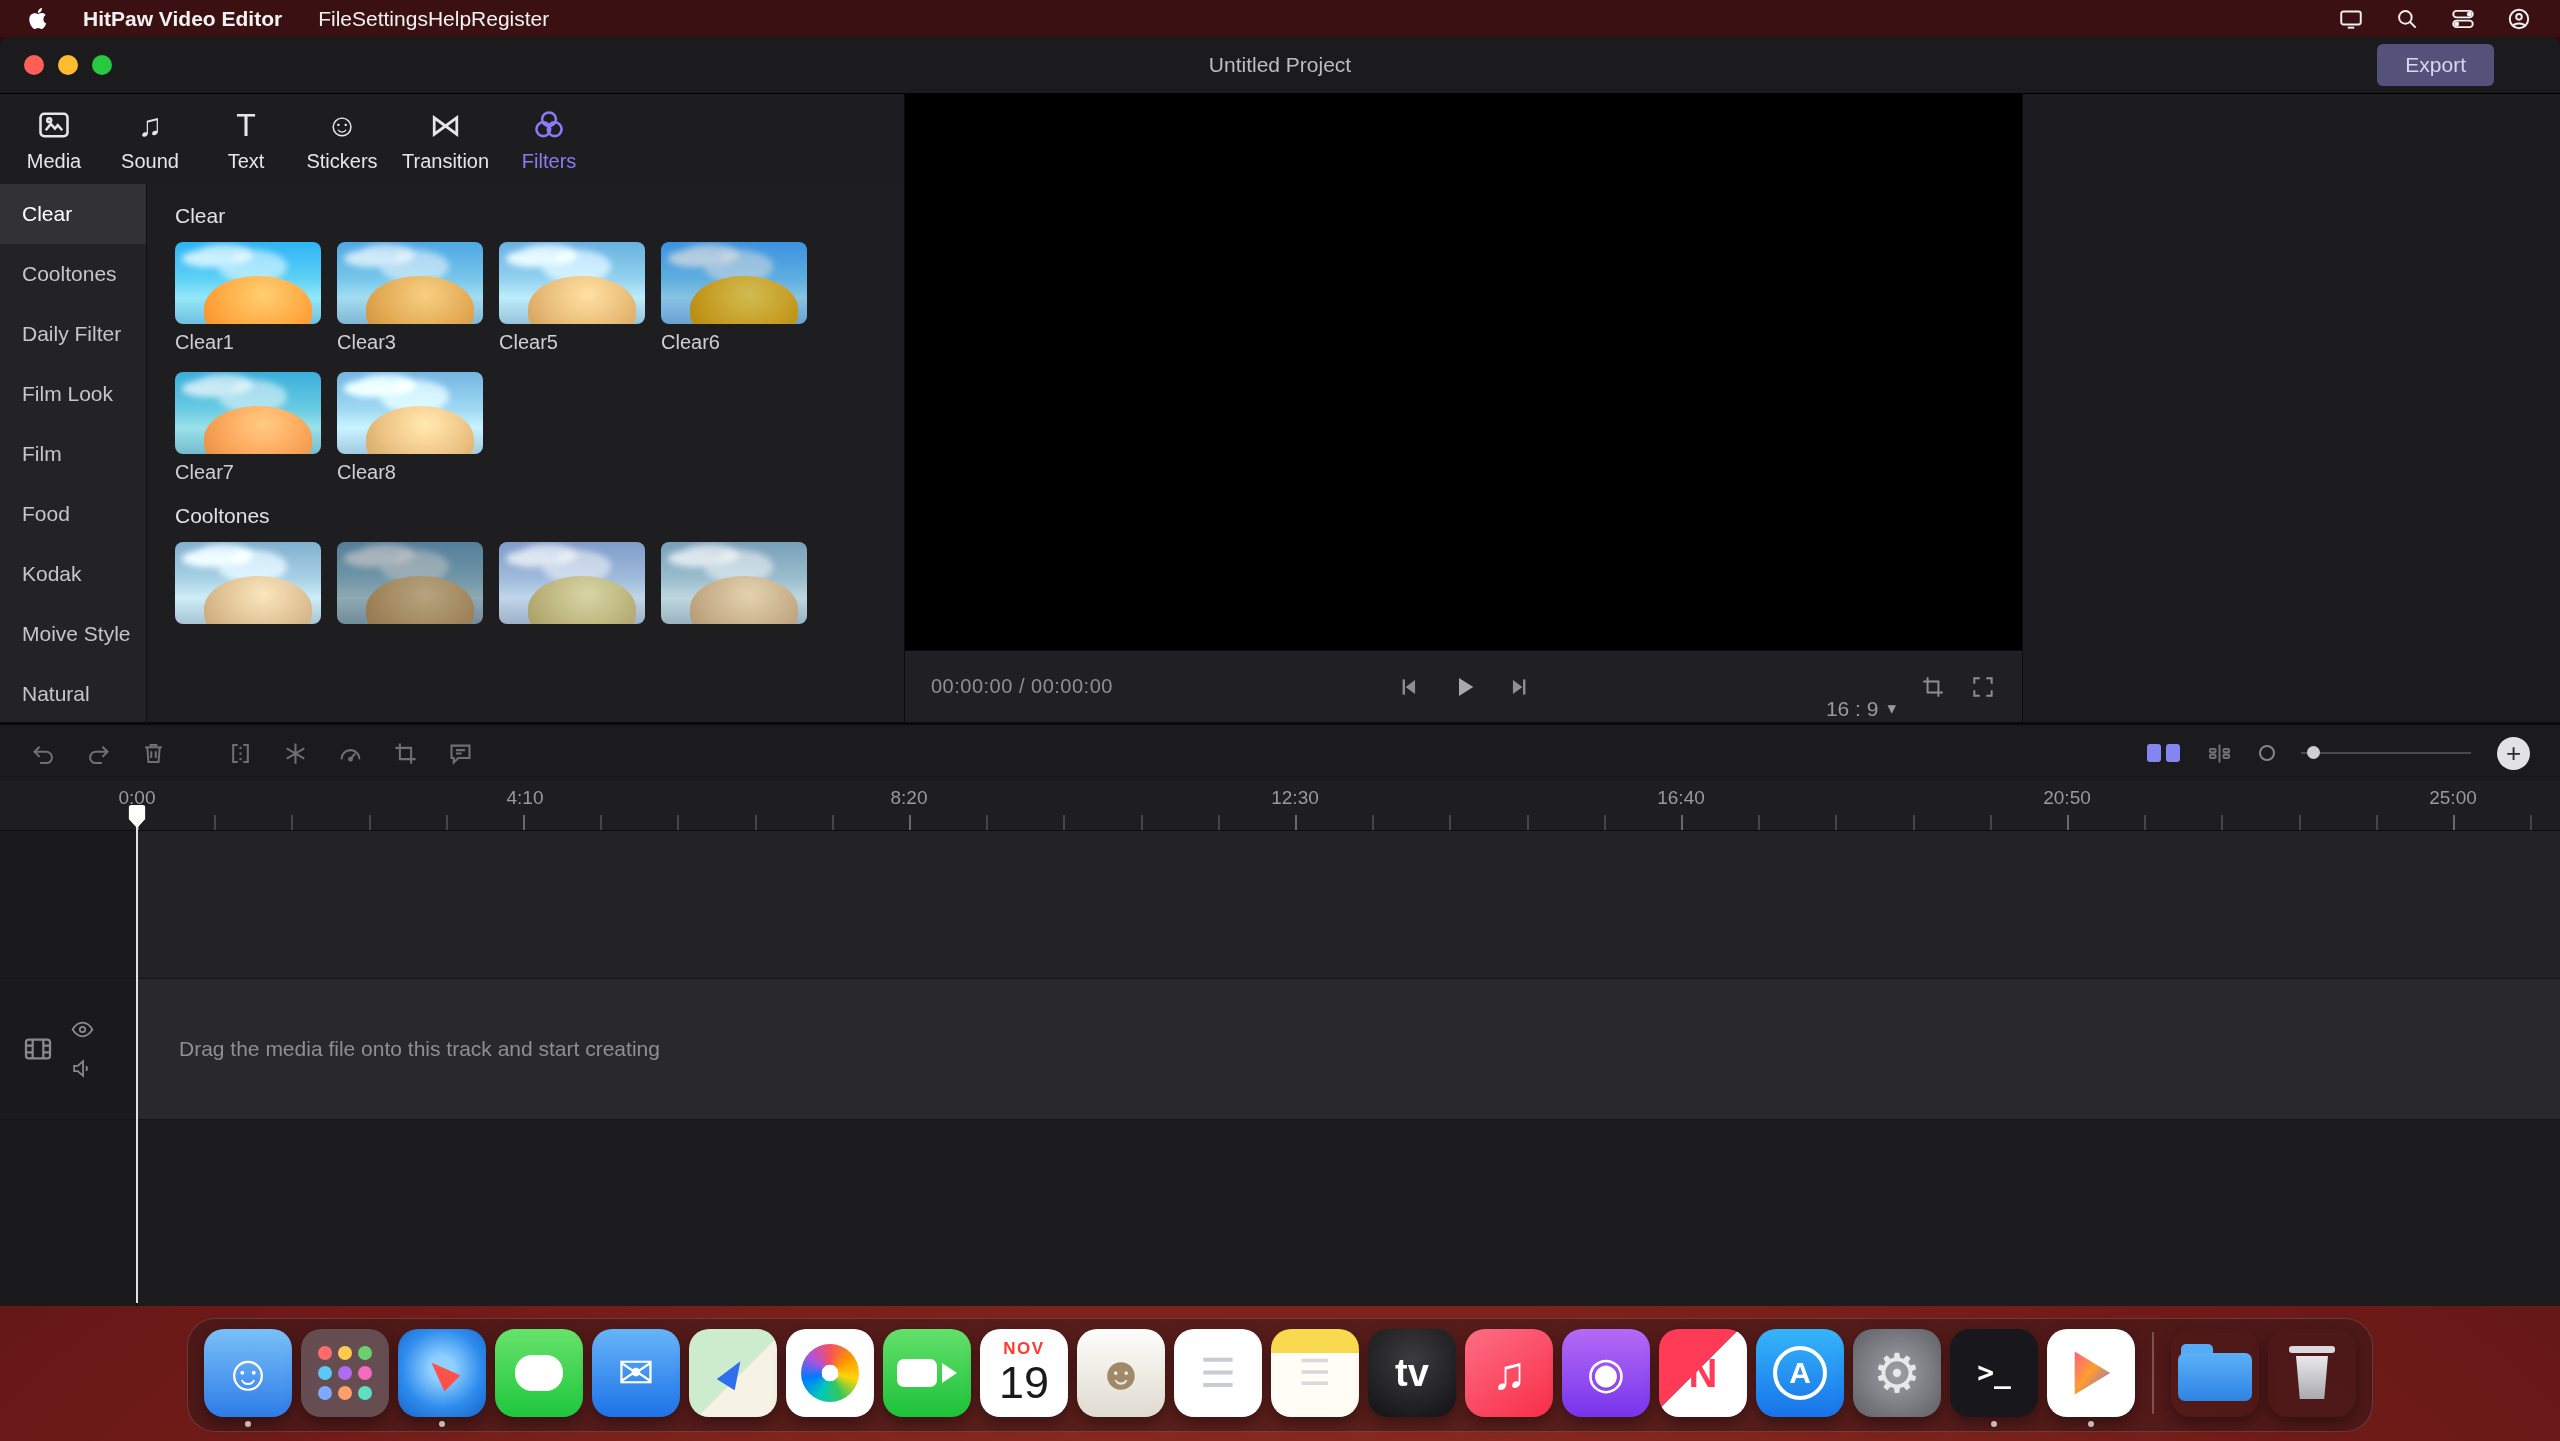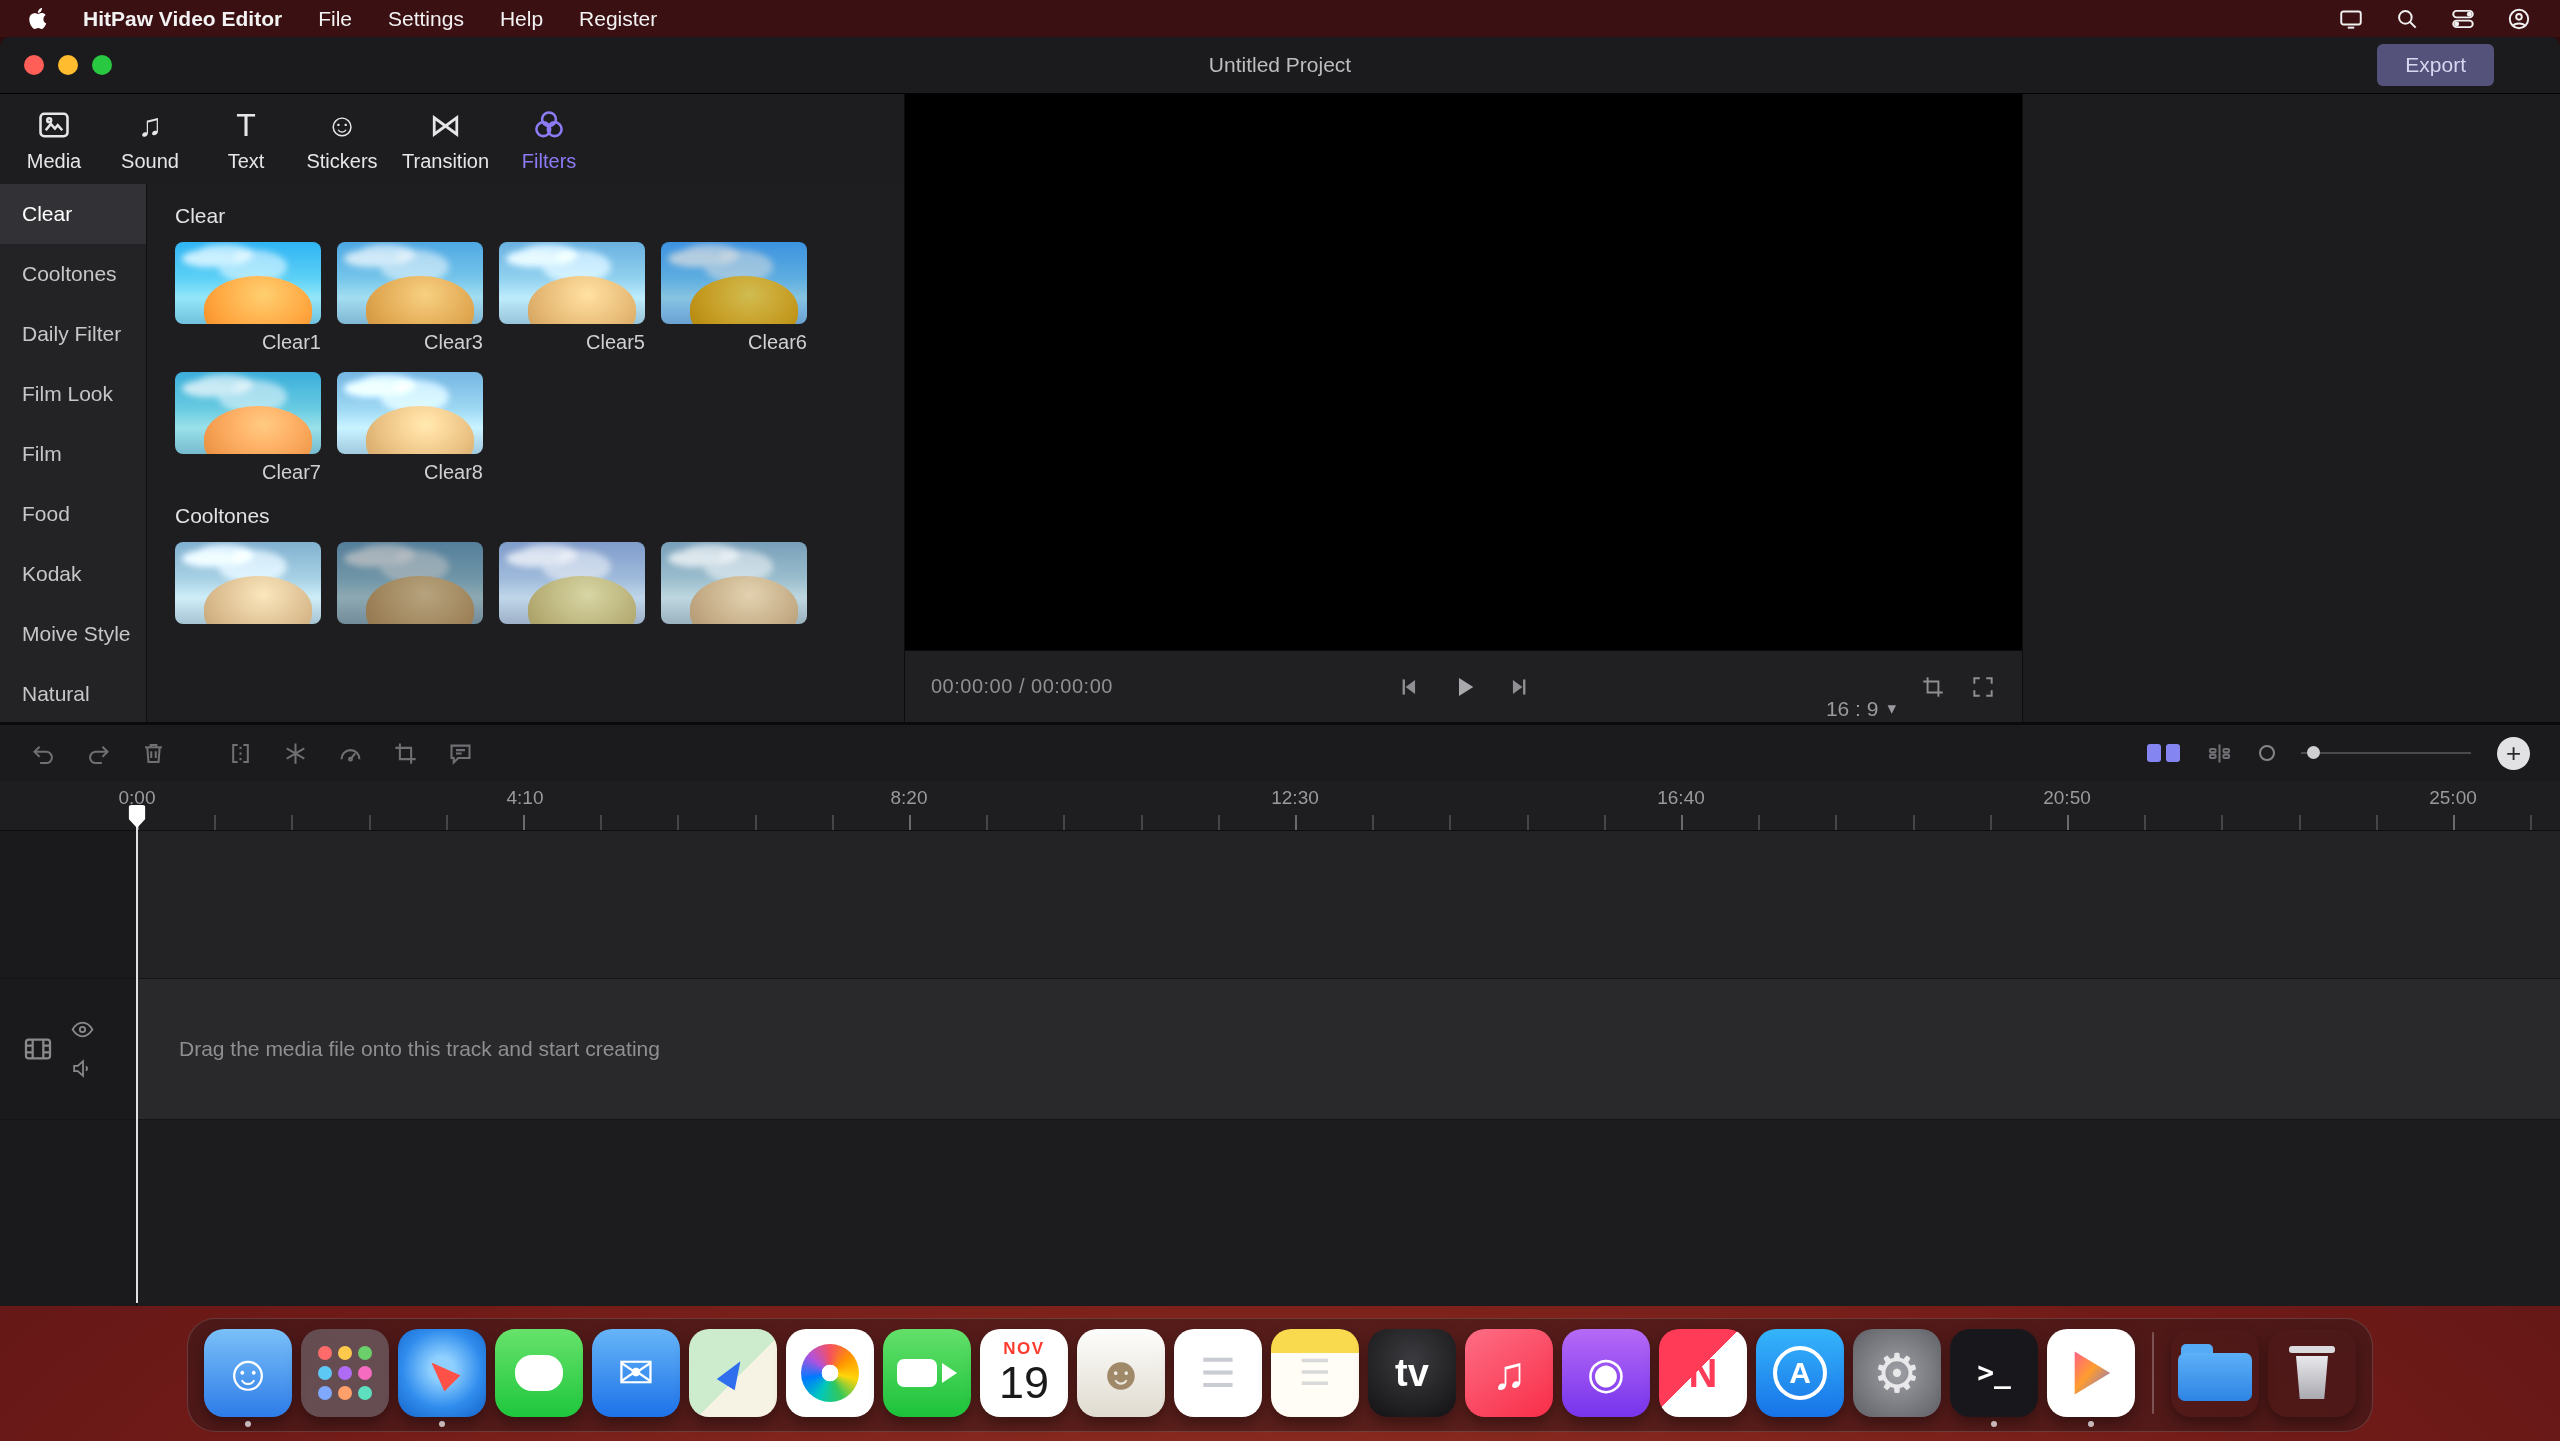--- a/index.html
+++ b/index.html
@@ -45,21 +45,21 @@
   .tab-ic svg { width:36px; height:36px; display:block; }
   .tab-lb { font-size:20px; }
 
   .left-body { display:flex; height:538px; }
   .cat-list { width:147px; background:#232325; border-right:1px solid #0f0f11; overflow:hidden; }
   .cat { height:60px; display:flex; align-items:center; padding-left:22px; font-size:21px; color:#c6c6c8; cursor:pointer; }
   .cat.selected { background:#323236; color:#fff; }
   .filter-panel { flex:1; background:#1e1e20; overflow:hidden; }
   .sec-title { color:#e2e2e4; font-size:21px; margin:20px 0 14px 28px; }
   .thumb-grid { display:grid; grid-template-columns:repeat(4,146px); column-gap:16px; row-gap:18px; margin:0 0 14px 28px; }
-  .thumb-card { display:flex; flex-direction:column; align-items:flex-end; gap:7px; cursor:pointer; }
+  .thumb-card { display:flex; flex-direction:column; align-items:flex-start; gap:7px; cursor:pointer; }
   .thumb { width:146px; height:82px; border-radius:8px; position:relative; overflow:hidden;
     background:linear-gradient(180deg,#58a6da 0%,#7fc4e4 45%,#a9dced 68%,#86b6cf 100%); }
   .thumb .hair { position:absolute; left:20%; right:6%; bottom:-22%; height:80%;
     border-radius:50% 50% 42% 42%;
     background:radial-gradient(ellipse at 55% 28%, #f2d08c 0%, #dcab60 55%, #c08a3e 100%); }
   .thumb .cloud { position:absolute; left:5%; top:10%; width:36%; height:20%; border-radius:50%;
     background:rgba(255,255,255,.7);
     box-shadow:44px 8px 0 8px rgba(255,255,255,.5), 16px -4px 0 2px rgba(255,255,255,.6);
     filter:blur(3px); }
   .thumb-label { font-size:20px; color:#d0d0d2; min-height:22px; }
@@ -164,21 +164,21 @@
 </head>
 <body>
 
 <div class="menubar">
   <span class="apple">
       <svg viewBox="0 0 17 21" fill="currentColor">
         <path d="M13.9 11.1c0-2.4 2-3.6 2.1-3.7-1.1-1.7-2.9-1.9-3.5-1.9-1.5-.2-2.9.9-3.6.9-.8 0-1.9-.9-3.2-.8-1.6 0-3.1.9-3.9 2.4-1.7 2.9-.4 7.2 1.2 9.6.8 1.2 1.7 2.5 3 2.4 1.2 0 1.6-.8 3.1-.8s1.9.8 3.2.8c1.3 0 2.1-1.2 2.9-2.4.9-1.3 1.3-2.6 1.3-2.7-.1 0-2.6-1-2.6-3.8zM11.6 4c.7-.8 1.1-1.9 1-3-1 0-2.1.6-2.8 1.4-.6.7-1.2 1.8-1 2.9 1.1.1 2.1-.5 2.8-1.3z"></path>
       </svg>
     </span>
   <span class="mb-app">HitPaw Video Editor</span>
-  <nav class="mb-menus" style="display:flex;gap:36px;">
+  <nav class="mb-menus" style="display:flex;">
       <span class="mb-menu">File</span>
       <span class="mb-menu">Settings</span>
       <span class="mb-menu">Help</span>
       <span class="mb-menu">Register</span>
     </nav>
   <span class="mb-spacer"></span>
   <div class="mb-right">
       <span class="mb-ic">
         <svg viewBox="0 0 24 24">
           <rect x="3" y="5" width="18" height="12" rx="2"></rect>

